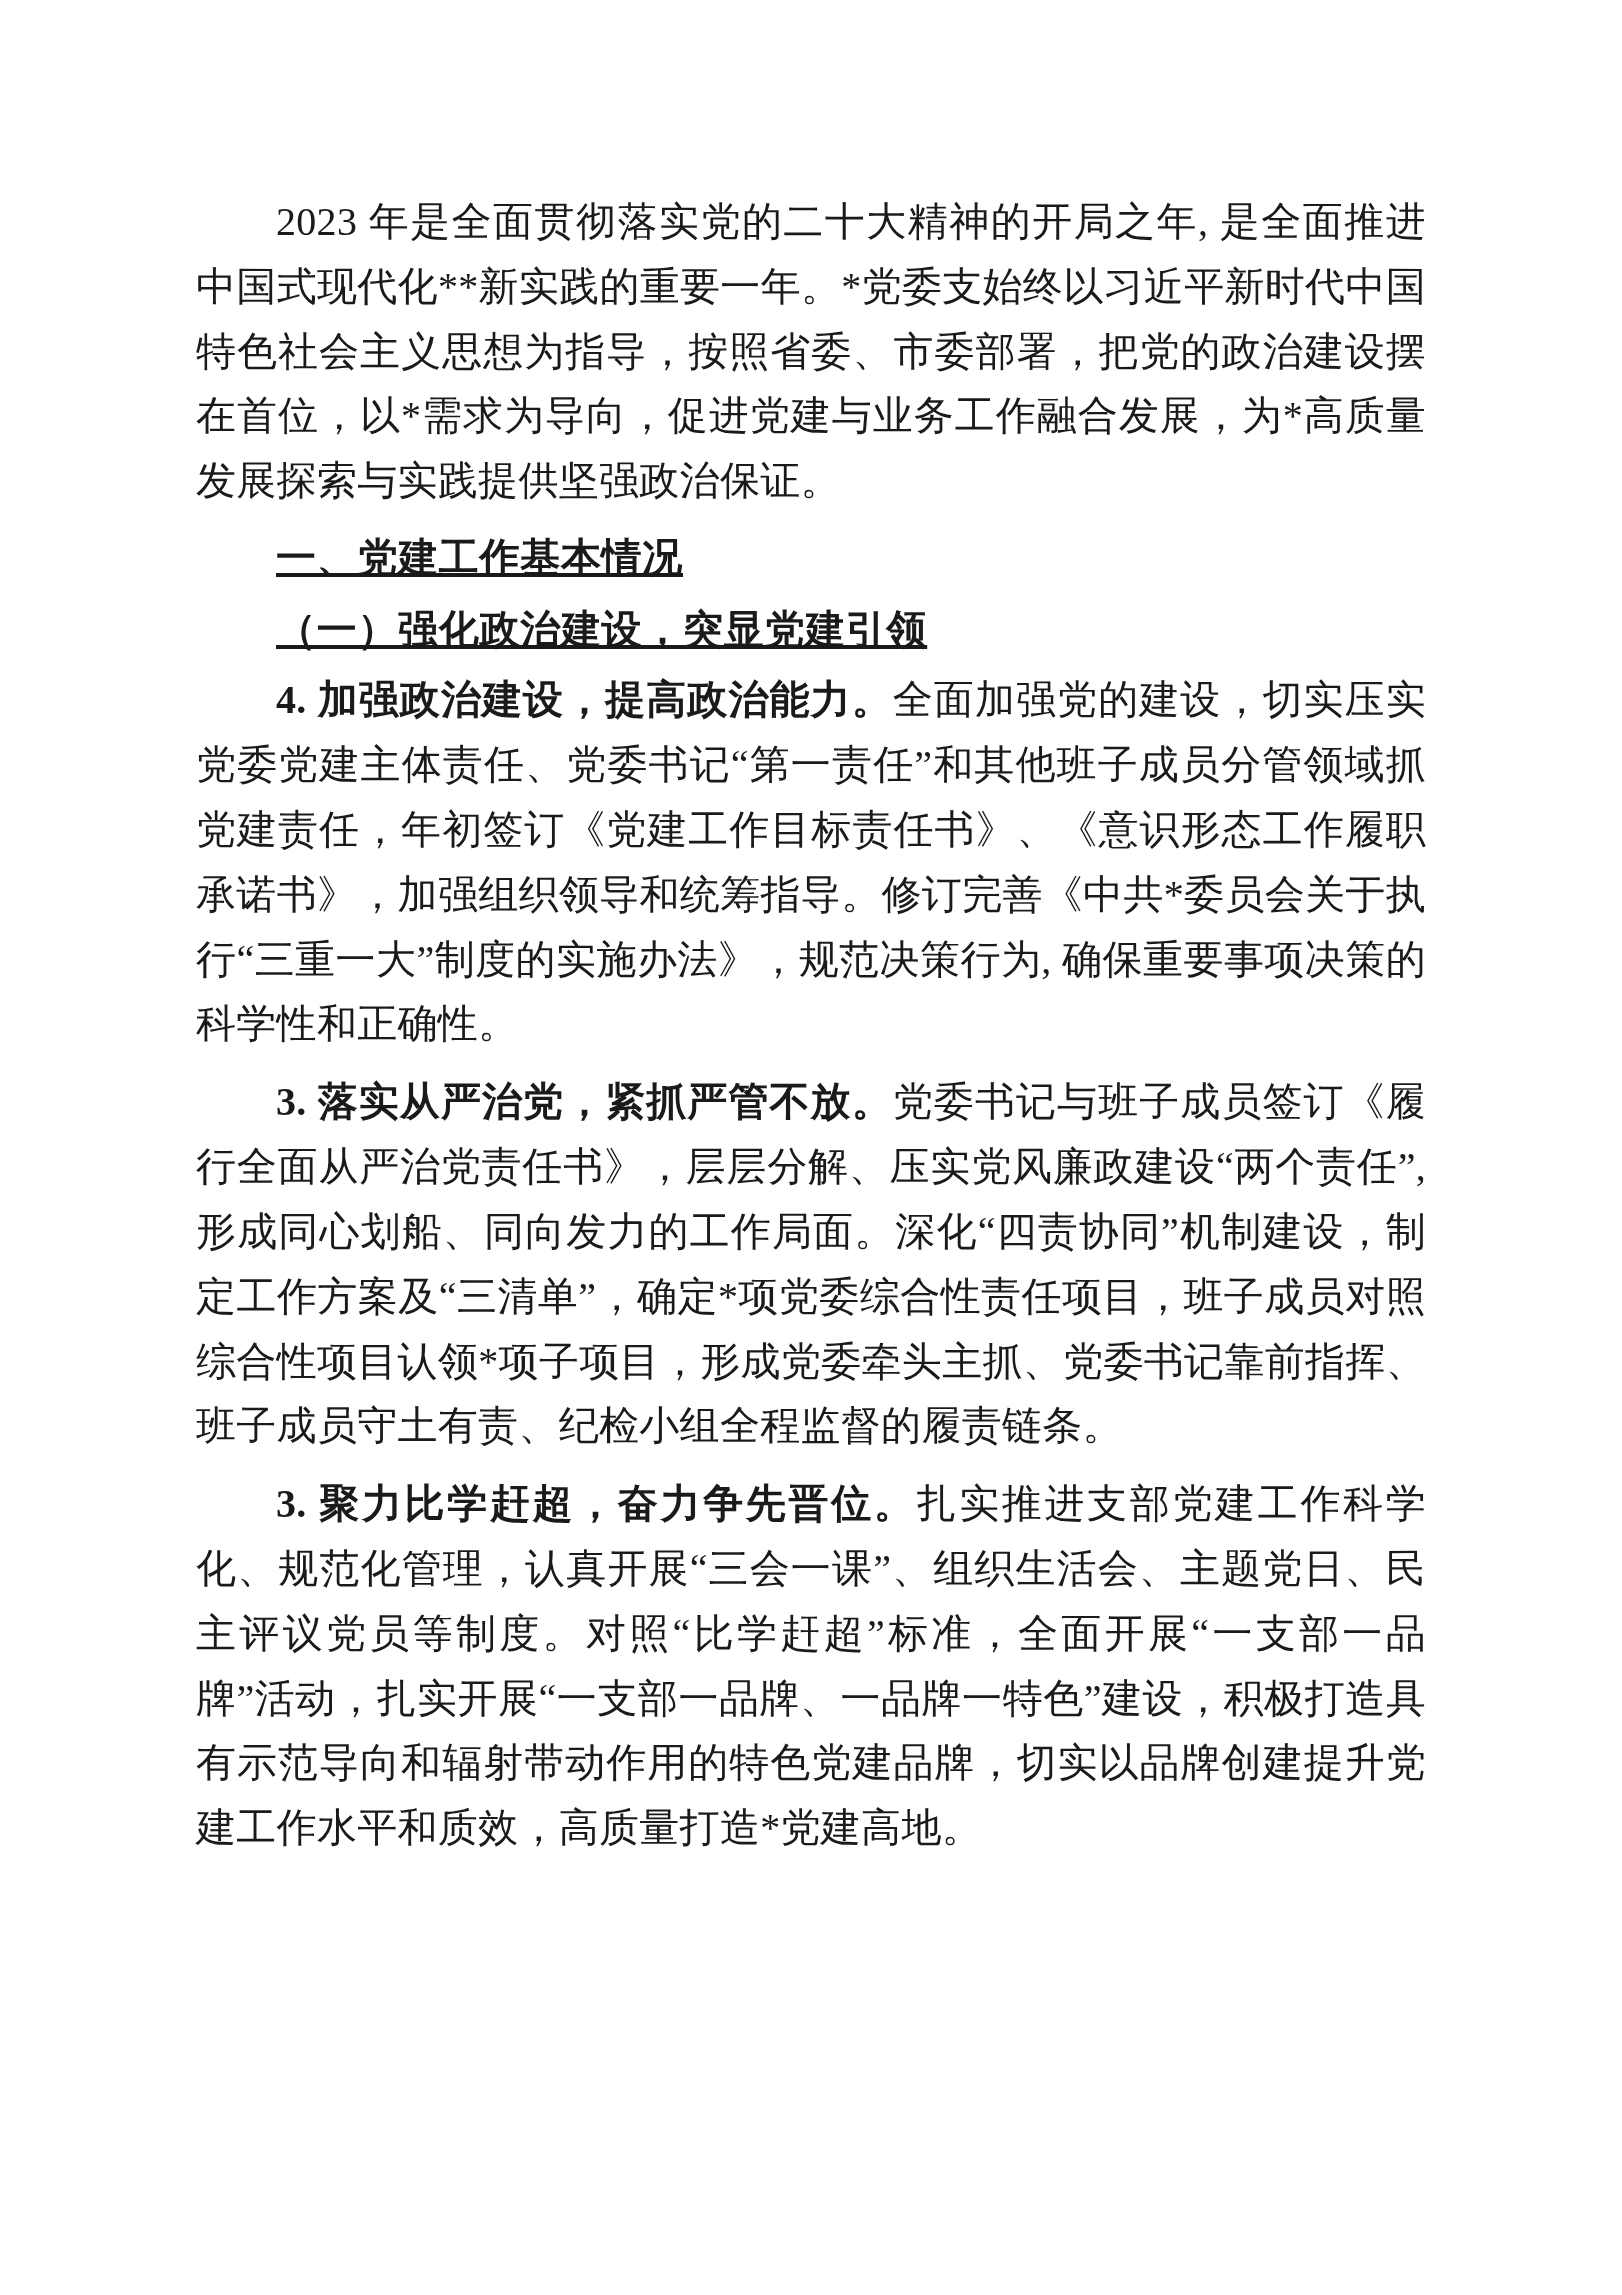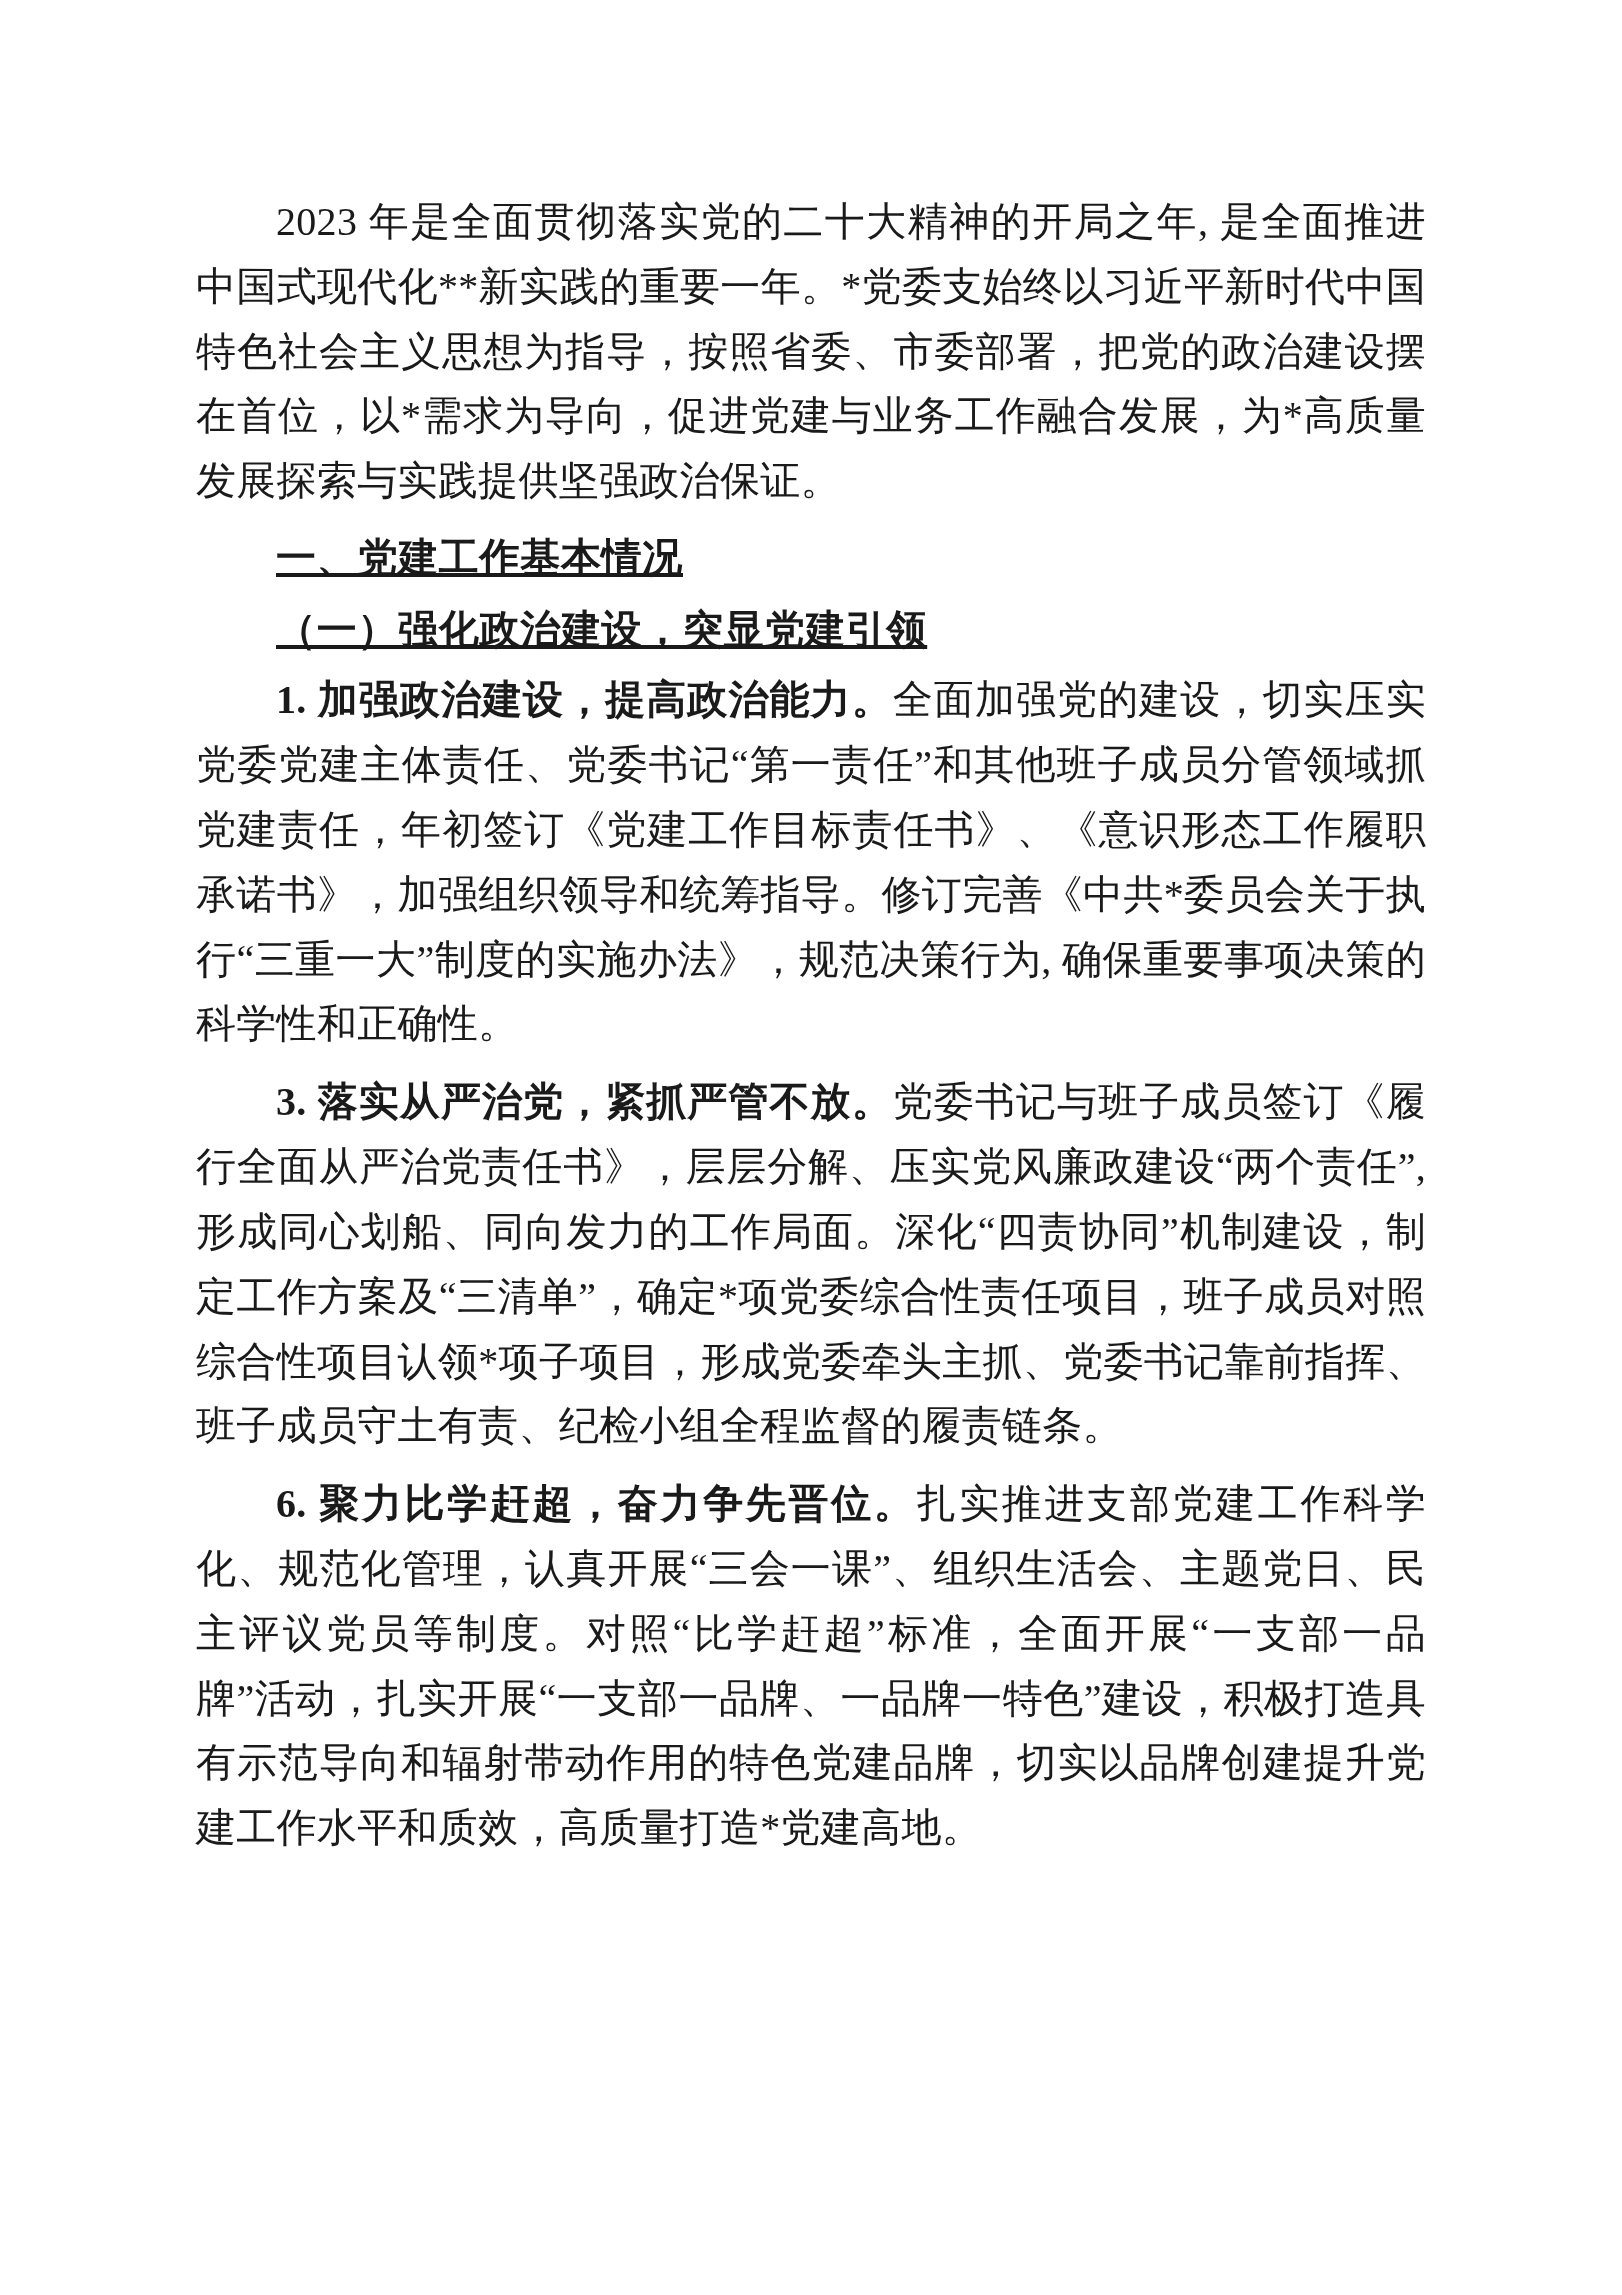--- a/index.html
+++ b/index.html
@@ -66,25 +66,25 @@
 
 <div class="page">
   <div class="doc-body">
 
     <p class="para">2023 年是全面贯彻落实党的二十大精神的开局之年, 是全面推进中国式现代化**新实践的重要一年。*党委支始终以习近平新时代中国特色社会主义思想为指导，按照省委、市委部署，把党的政治建设摆在首位，以*需求为导向，促进党建与业务工作融合发展，为*高质量发展探索与实践提供坚强政治保证。</p>
 
     <p class="heading1">一、党建工作基本情况</p>
 
     <p class="heading2">（一）强化政治建设，突显党建引领</p>
 
-    <p class="para"><span class="lead">1. 加强政治建设，提高政治能力。</span><span>全面加强党的建设，切实压实党委党建主体责任、党委书记“第一责任”和其他班子成员分管领域抓党建责任，年初签订《党建工作目标责任书》、《意识形态工作履职承诺书》，加强组织领导和统筹指导。修订完善《中共*委员会关于执行“三重一大”制度的实施办法》，规范决策行为, 确保重要事项决策的科学性和正确性。</span></p>
+    <p class="para"><span class="lead">4. 加强政治建设，提高政治能力。</span><span>全面加强党的建设，切实压实党委党建主体责任、党委书记“第一责任”和其他班子成员分管领域抓党建责任，年初签订《党建工作目标责任书》、《意识形态工作履职承诺书》，加强组织领导和统筹指导。修订完善《中共*委员会关于执行“三重一大”制度的实施办法》，规范决策行为, 确保重要事项决策的科学性和正确性。</span></p>
 
     <div class="spacer-sm"></div>
 
     <p class="para"><span class="lead">3. 落实从严治党，紧抓严管不放。</span><span>党委书记与班子成员签订《履行全面从严治党责任书》，层层分解、压实党风廉政建设“两个责任”, 形成同心划船、同向发力的工作局面。深化“四责协同”机制建设，制定工作方案及“三清单”，确定*项党委综合性责任项目，班子成员对照综合性项目认领*项子项目，形成党委牵头主抓、党委书记靠前指挥、班子成员守土有责、纪检小组全程监督的履责链条。</span></p>
 
     <div class="spacer-sm"></div>
 
-    <p class="para"><span class="lead">6. 聚力比学赶超，奋力争先晋位。</span><span>扎实推进支部党建工作科学化、规范化管理，认真开展“三会一课”、组织生活会、主题党日、民主评议党员等制度。对照“比学赶超”标准，全面开展“一支部一品牌”活动，扎实开展“一支部一品牌、一品牌一特色”建设，积极打造具有示范导向和辐射带动作用的特色党建品牌，切实以品牌创建提升党建工作水平和质效，高质量打造*党建高地。</span></p>
+    <p class="para"><span class="lead">3. 聚力比学赶超，奋力争先晋位。</span><span>扎实推进支部党建工作科学化、规范化管理，认真开展“三会一课”、组织生活会、主题党日、民主评议党员等制度。对照“比学赶超”标准，全面开展“一支部一品牌”活动，扎实开展“一支部一品牌、一品牌一特色”建设，积极打造具有示范导向和辐射带动作用的特色党建品牌，切实以品牌创建提升党建工作水平和质效，高质量打造*党建高地。</span></p>
 
   </div>
 </div>
 
 
 </body></html>

